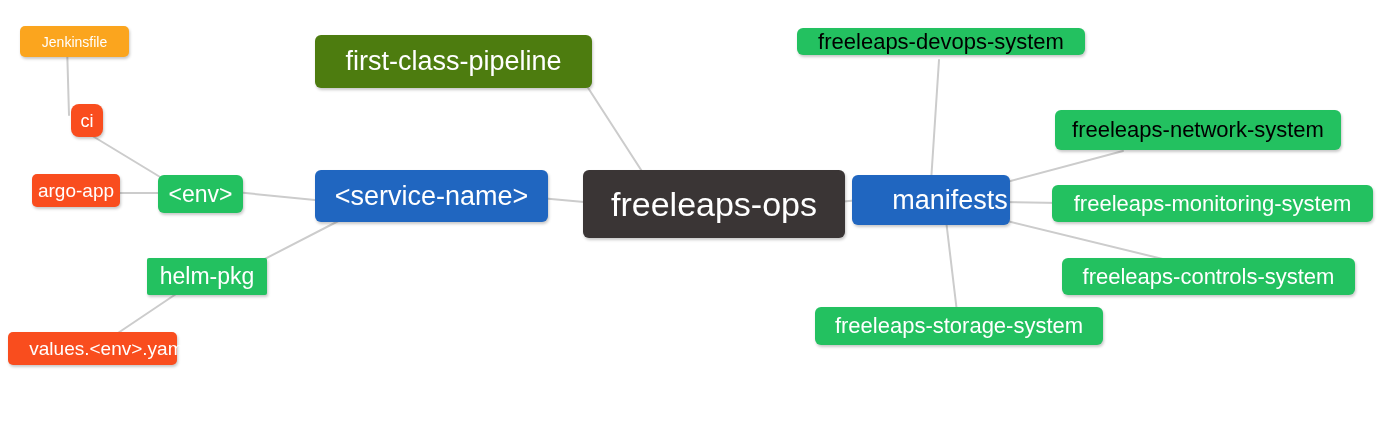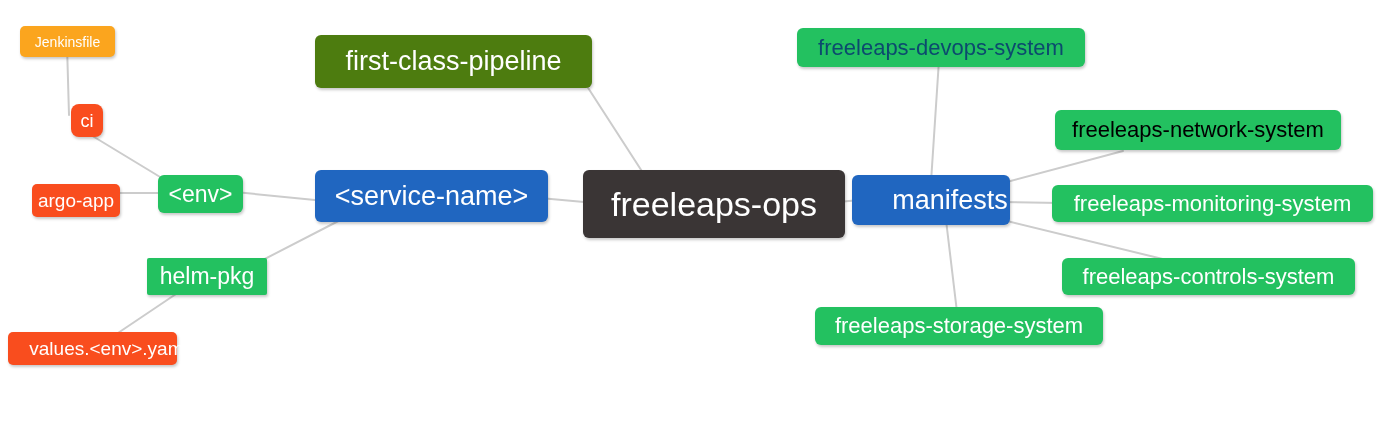--- a/index.html
+++ b/index.html
@@ -55,21 +55,21 @@
       <line x1="1003" y1="220" x2="1175" y2="262" stroke="#CCCCCC" stroke-width="2" stroke-linecap="round"></line>
       <line x1="946" y1="220" x2="957" y2="312" stroke="#CCCCCC" stroke-width="2" stroke-linecap="round"></line>
     </svg>
 <div class="node" style="left: 583px; top: 170px; width: 262px; height: 68px; font-size: 34px; border-radius: 6px; background: rgb(58, 53, 53); color: rgb(255, 255, 255);">freeleaps-ops</div>
     <div class="node" style="left: 315px; top: 35px; width: 277px; height: 53px; font-size: 27px; border-radius: 6px; background: #4d7c0f; color: rgb(255, 255, 255);">first-class-pipeline</div>
     <div class="node" style="left: 315px; top: 170px; width: 233px; height: 52px; font-size: 27px; border-radius: 6px; background: rgb(32, 102, 192); color: rgb(255, 255, 255);">&lt;service-name&gt;</div>
     <div class="node" style="left: 852px; top: 175px; width: 158px; height: 50px; font-size: 27px; border-radius: 6px; background: rgb(32, 102, 192); color: rgb(255, 255, 255); padding-left: 38px;">manifests</div>
     <div class="node" style="left: 158px; top: 175px; width: 85px; height: 38px; font-size: 23px; border-radius: 6px; background: rgb(35, 193, 96); color: rgb(255, 255, 255);">&lt;env&gt;</div>
     <div class="node" style="left: 147px; top: 258px; width: 120px; height: 37px; font-size: 23px; border-radius: 2px; background: rgb(35, 193, 96); color: rgb(255, 255, 255);">helm-pkg</div>
     <div class="node" style="left: 71px; top: 104px; width: 32px; height: 33px; font-size: 18px; border-radius: 8px; background: rgb(249, 77, 30); color: rgb(255, 255, 255);">ci</div>
-    <div class="node" style="left: 32px; top: 184px; width: 88px; height: 33px; font-size: 19px; border-radius: 5px; background: rgb(249, 77, 30); color: rgb(255, 255, 255);">argo-app</div>
+    <div class="node" style="left: 32px; top: 174px; width: 88px; height: 33px; font-size: 19px; border-radius: 5px; background: rgb(249, 77, 30); color: rgb(255, 255, 255);">argo-app</div>
     <div class="node" style="left: 8px; top: 332px; width: 169px; height: 33px; font-size: 19px; border-radius: 5px; background: rgb(249, 77, 30); color: rgb(255, 255, 255); padding-left: 32px;">values.&lt;env&gt;.yaml</div>
-    <div class="node" style="left: 20px; top: 26px; width: 95px; height: 31px; font-size: 14px; border-radius: 5px; background: rgb(251, 165, 30); color: rgb(255, 255, 255);">Jenkinsfile</div>
-    <div class="node" style="left: 797px; top: 28px; width: 288px; height: 39px; font-size: 22px; border-radius: 6px; background: rgb(35, 193, 96); color: #0c4a6e;">freeleaps-devops-system</div>
+    <div class="node" style="left: 20px; top: 26px; width: 109px; height: 31px; font-size: 14px; border-radius: 5px; background: rgb(251, 165, 30); color: rgb(255, 255, 255);">Jenkinsfile</div>
+    <div class="node" style="left: 797px; top: 28px; width: 288px; height: 27px; font-size: 22px; border-radius: 6px; background: rgb(35, 193, 96); color: #000000;">freeleaps-devops-system</div>
     <div class="node" style="left: 1055px; top: 110px; width: 286px; height: 40px; font-size: 22px; border-radius: 6px; background: rgb(35, 193, 96); color: #000000;">freeleaps-network-system</div>
     <div class="node" style="left: 1052px; top: 185px; width: 321px; height: 37px; font-size: 22px; border-radius: 6px; background: rgb(35, 193, 96); color: rgb(255, 255, 255);">freeleaps-monitoring-system</div>
     <div class="node" style="left: 1062px; top: 258px; width: 293px; height: 37px; font-size: 22px; border-radius: 6px; background: rgb(35, 193, 96); color: rgb(255, 255, 255);">freeleaps-controls-system</div>
     <div class="node" style="left: 815px; top: 307px; width: 288px; height: 38px; font-size: 22px; border-radius: 6px; background: rgb(35, 193, 96); color: rgb(255, 255, 255);">freeleaps-storage-system</div>
   </div>
 
 </body></html>

